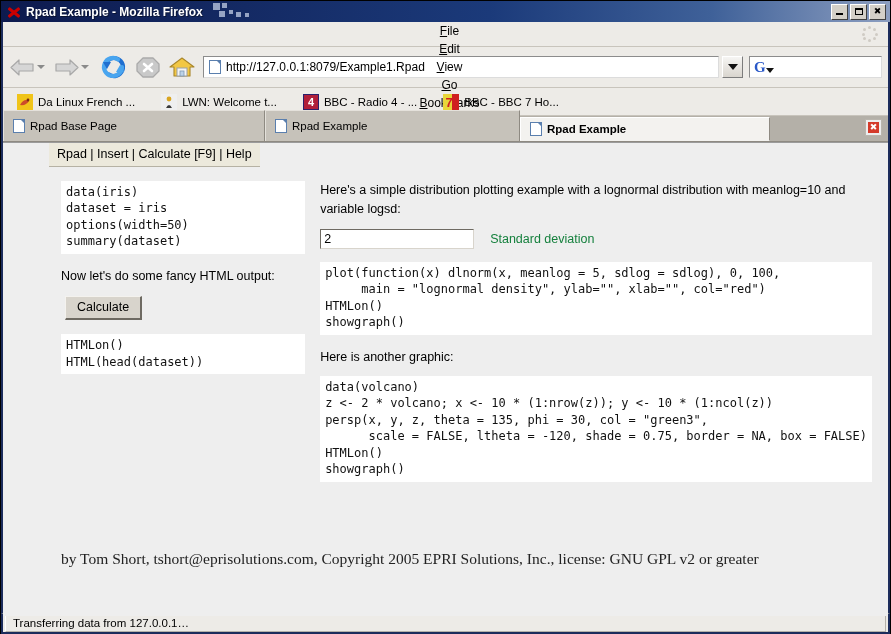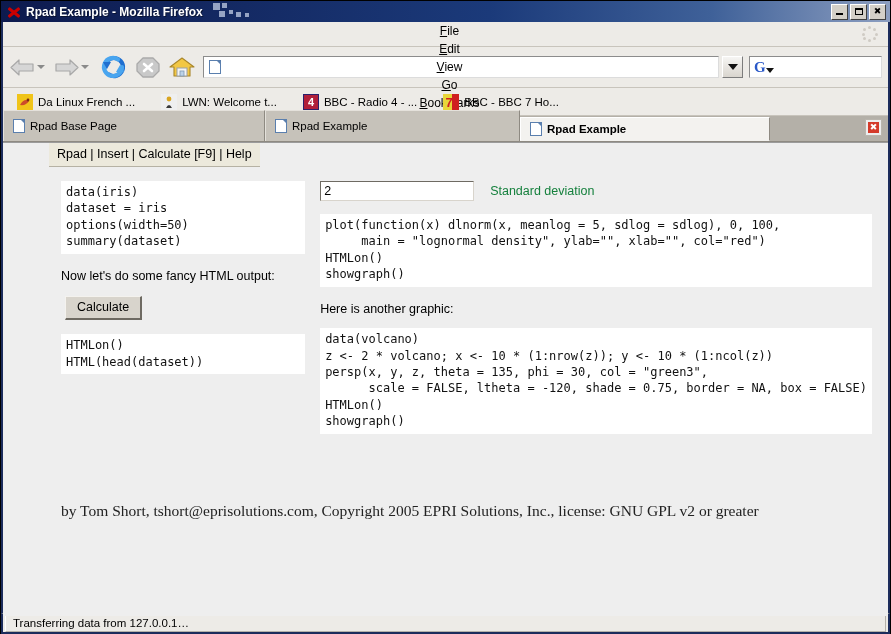--- a/index.html
+++ b/index.html
@@ -387,20 +387,21 @@
       <div class="tool-ico">
         <svg width="28" height="26" viewBox="0 0 28 26">
           <polygon points="14,4 26,13 22,13 22,22 6,22 6,13 2,13" fill="#f2c744" stroke="#a8862a" stroke-width="1.1" stroke-linejoin="round"></polygon>
           <rect x="9" y="14" width="10" height="8" fill="#f4f4f4" stroke="#9aa0a8" stroke-width="1"></rect>
           <rect x="12" y="17" width="4" height="5" fill="#bcd3e8" stroke="#7f9ab3" stroke-width="0.8"></rect>
         </svg>
       </div>
 
       <div class="urlbar">
         <span class="doc-ico"></span>
+        <span class="url-text" title="http://127.0.0.1:8079/Example1.Rpad">http://127.0.0.1:8079/Example1.Rpad</span>
       </div>
       <div class="url-dropdown">
           <i></i>
         </div>
 
       <div class="searchbar">
         <span class="g-logo"><span class="c1">G</span></span>
         <span class="search-caret"></span>
         <span placeholder=""></span>
       </div>
@@ -478,20 +479,21 @@
 dataset = iris
 options(width=50)
 summary(dataset)</div>
           <p class="ptext">Now let's do some fancy HTML output:</p>
           <div class="calc-btn">Calculate</div>
           <div class="codebox">HTMLon()
 HTML(head(dataset))</div>
         </div>
 
         <div class="col-right">
+          <p class="ptext">Here's a simple distribution plotting example with a lognormal distribution with meanlog=10 and variable logsd:</p>
           <div class="sd-row">
             <input class="sd-input" type="text" value="2" style="">
             <span class="sd-label">Standard deviation</span>
           </div>
           <div class="codebox">plot(function(x) dlnorm(x, meanlog = 5, sdlog = sdlog), 0, 100,
      main = "lognormal density", ylab="", xlab="", col="red")
 HTMLon()
 showgraph()</div>
           <p class="ptext">Here is another graphic:</p>
           <div class="codebox">data(volcano)

